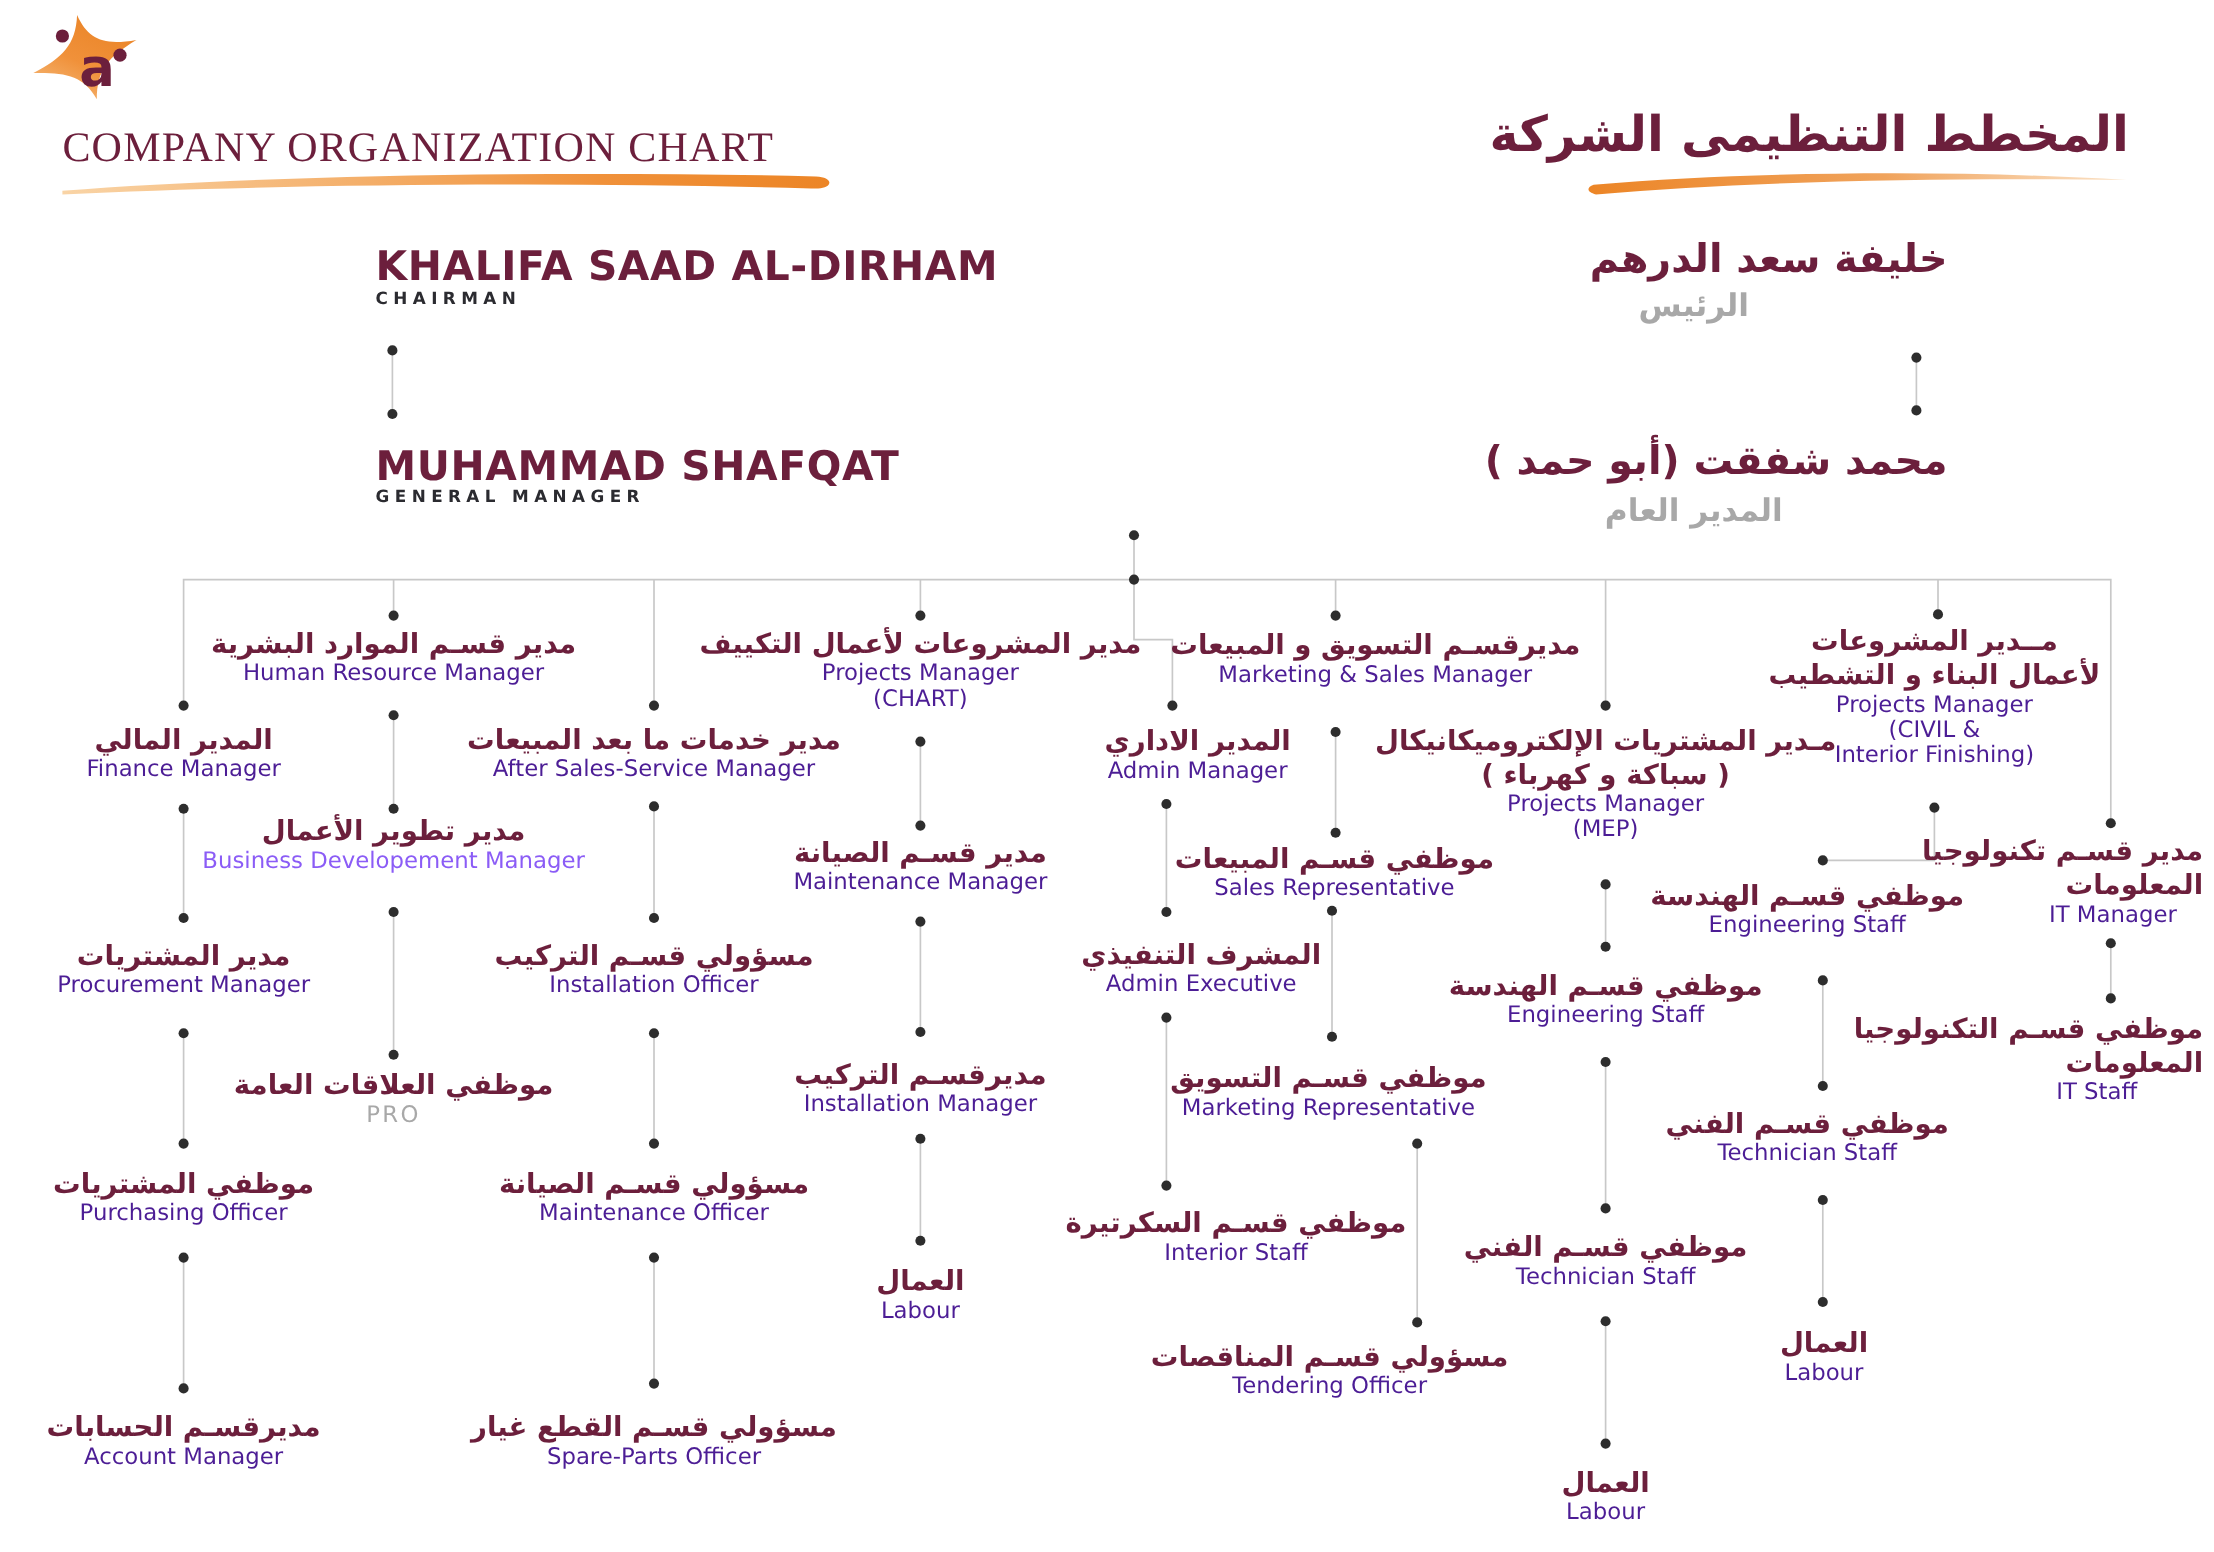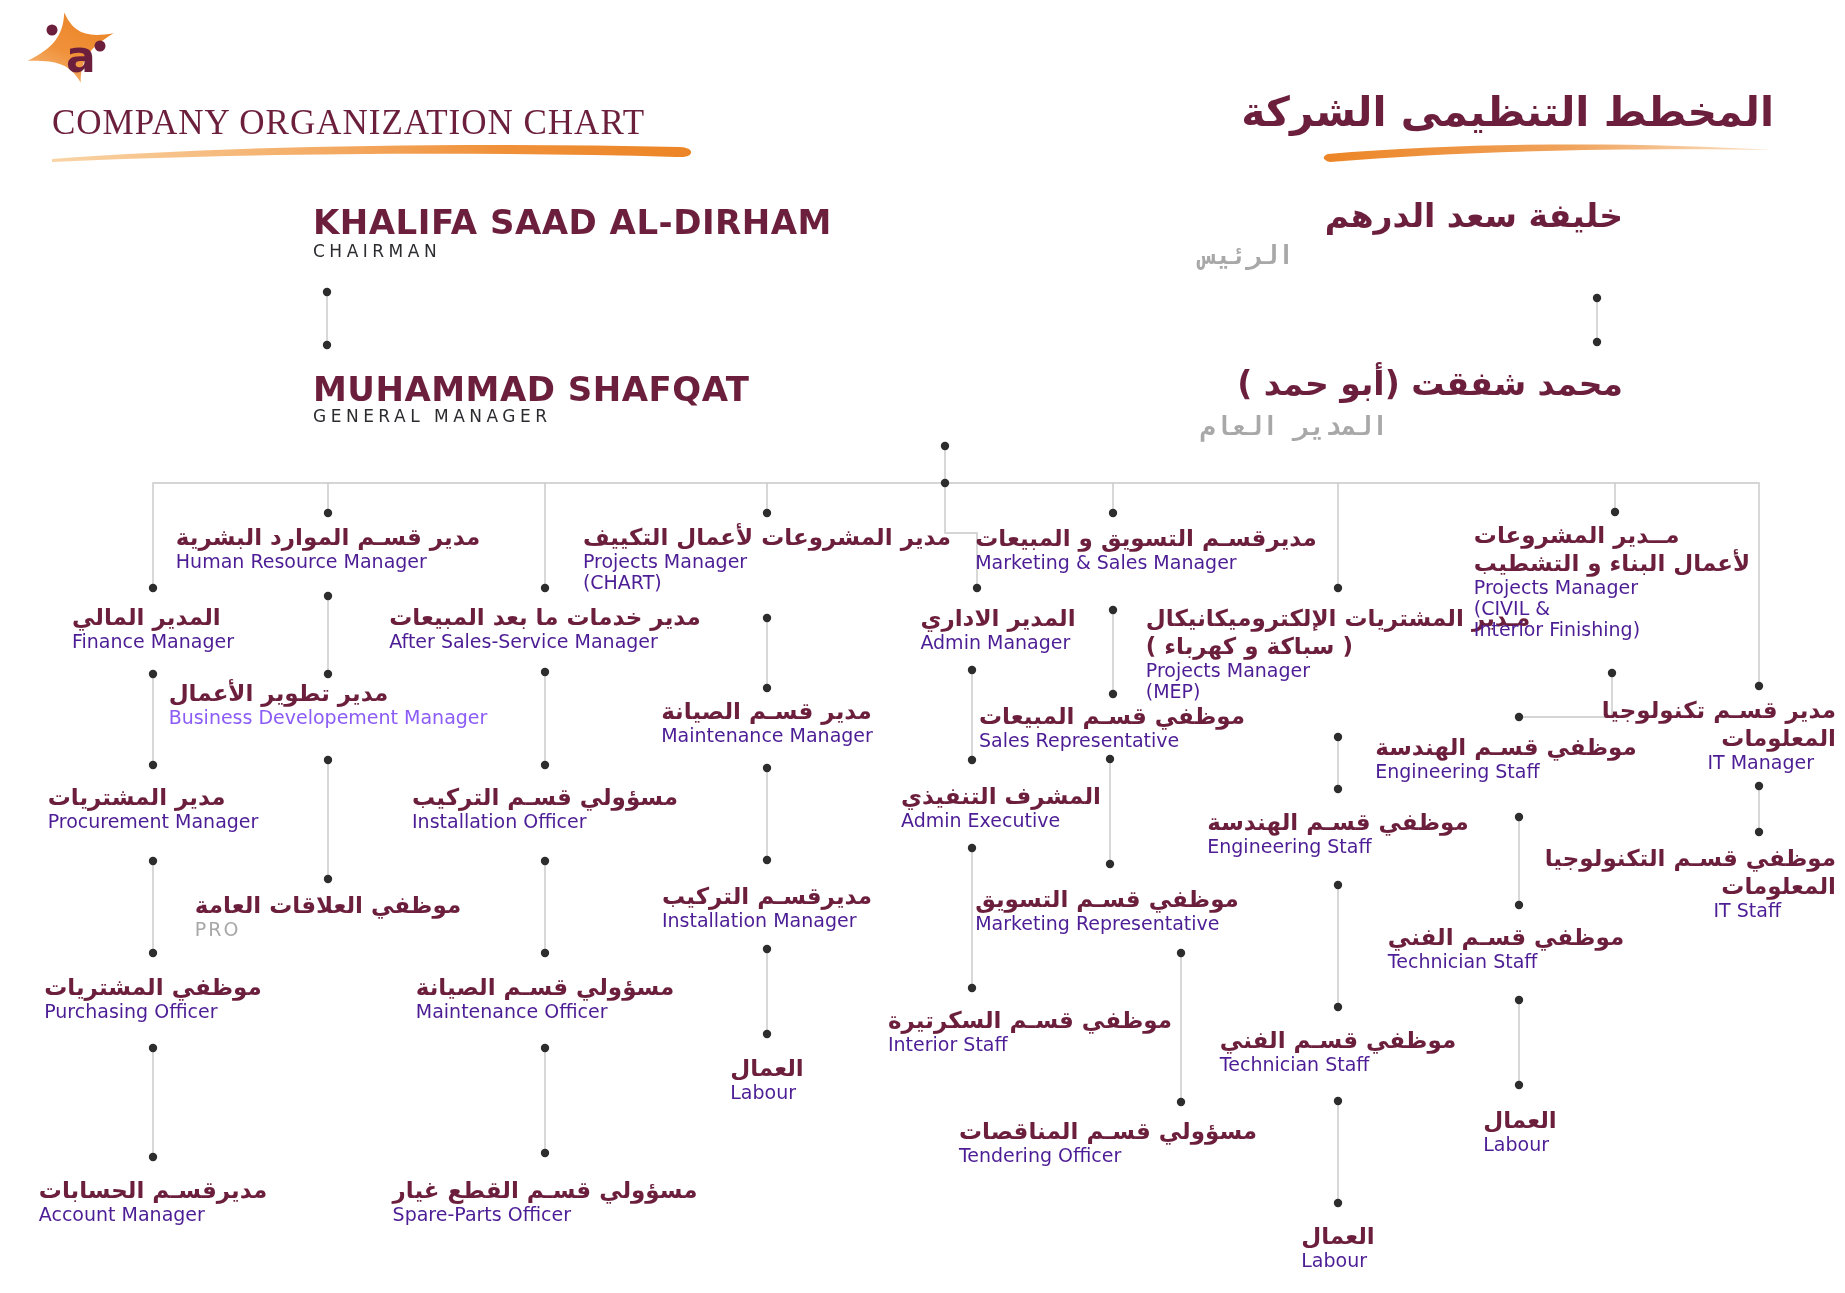--- a/index.html
+++ b/index.html
@@ -5,27 +5,27 @@
   html,body{margin:0;padding:0;background:#ffffff;}
   #canvas{position:relative;width:1845px;height:1293px;background:#ffffff;overflow:hidden;
           font-family:"DejaVu Sans","Liberation Sans",sans-serif;}
   svg.layer{position:absolute;left:0;top:0;}
   
   .title-en{position:absolute;left:52px;top:103px;font-family:"Liberation Serif","DejaVu Serif",serif;
             font-size:35px;letter-spacing:1px;color:#6C1F3C;white-space:nowrap;}
   .title-ar{position:absolute;left:1292px;top:88px;width:482px;text-align:right;direction:rtl;
             font-size:41px;font-weight:700;color:#6C1F3C;white-space:nowrap;}
   .name-en{position:absolute;font-size:34px;font-weight:700;color:#6C1F3C;letter-spacing:.5px;white-space:nowrap;}
-  .role-en{position:absolute;font-size:17px;font-weight:400;color:#2b2b30;letter-spacing:4.5px;white-space:nowrap;}
+  .role-en{position:absolute;font-size:14px;font-weight:700;color:#2b2b30;letter-spacing:4.5px;white-space:nowrap;}
   .name-ar{position:absolute;width:423px;text-align:right;direction:rtl;font-size:33px;font-weight:700;
            color:#6C1F3C;white-space:nowrap;}
-  .role-ar{position:absolute;width:423px;text-align:left;direction:rtl;font-size:26px;font-weight:700;
-           color:#a8a8a8;white-space:nowrap;font-family:Liberation Mono, monospace;}
+  .role-ar{position:absolute;width:423px;text-align:center;direction:rtl;font-size:26px;font-weight:700;
+           color:#a8a8a8;white-space:nowrap;}
   
-  .node{position:absolute;transform:translateX(-50%);text-align:left;white-space:nowrap;}
+  .node{position:absolute;transform:translateX(-50%);text-align:center;white-space:nowrap;}
   .node.rt{transform:none;text-align:right;}
   .ar{font-size:23px;font-weight:700;color:#6C1F3C;line-height:28px;direction:rtl;}
   .en{font-size:19px;color:#4c1d95;line-height:21px;}
   .en:first-of-type{margin-top:7px;}
   .en.gray{color:#a8a8a8;letter-spacing:2px;}
   .en.dim{color:#8b5cf6;}
 </style>
 </head>
 <body>
 

